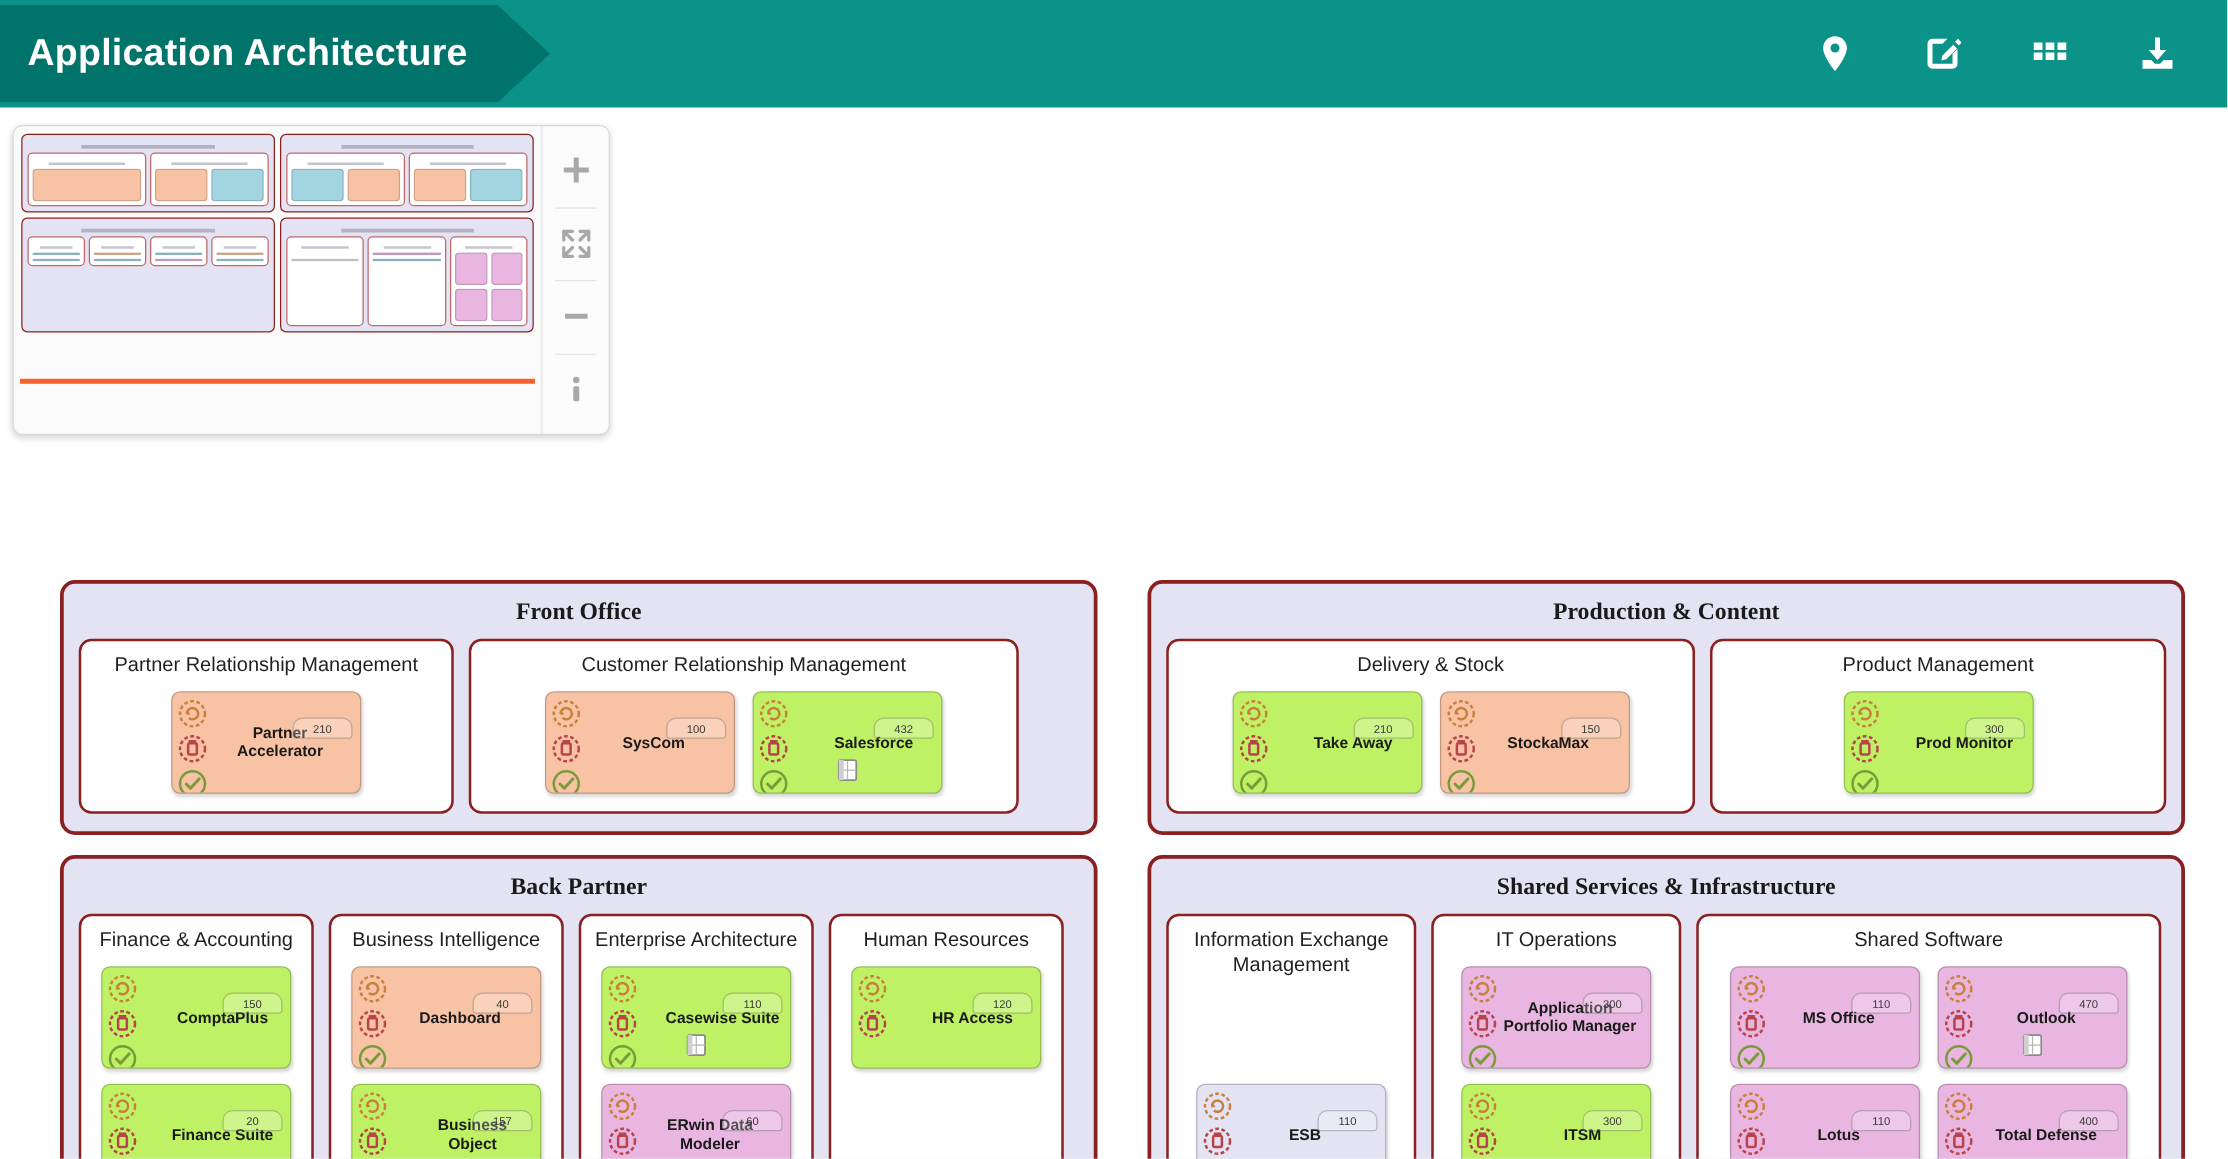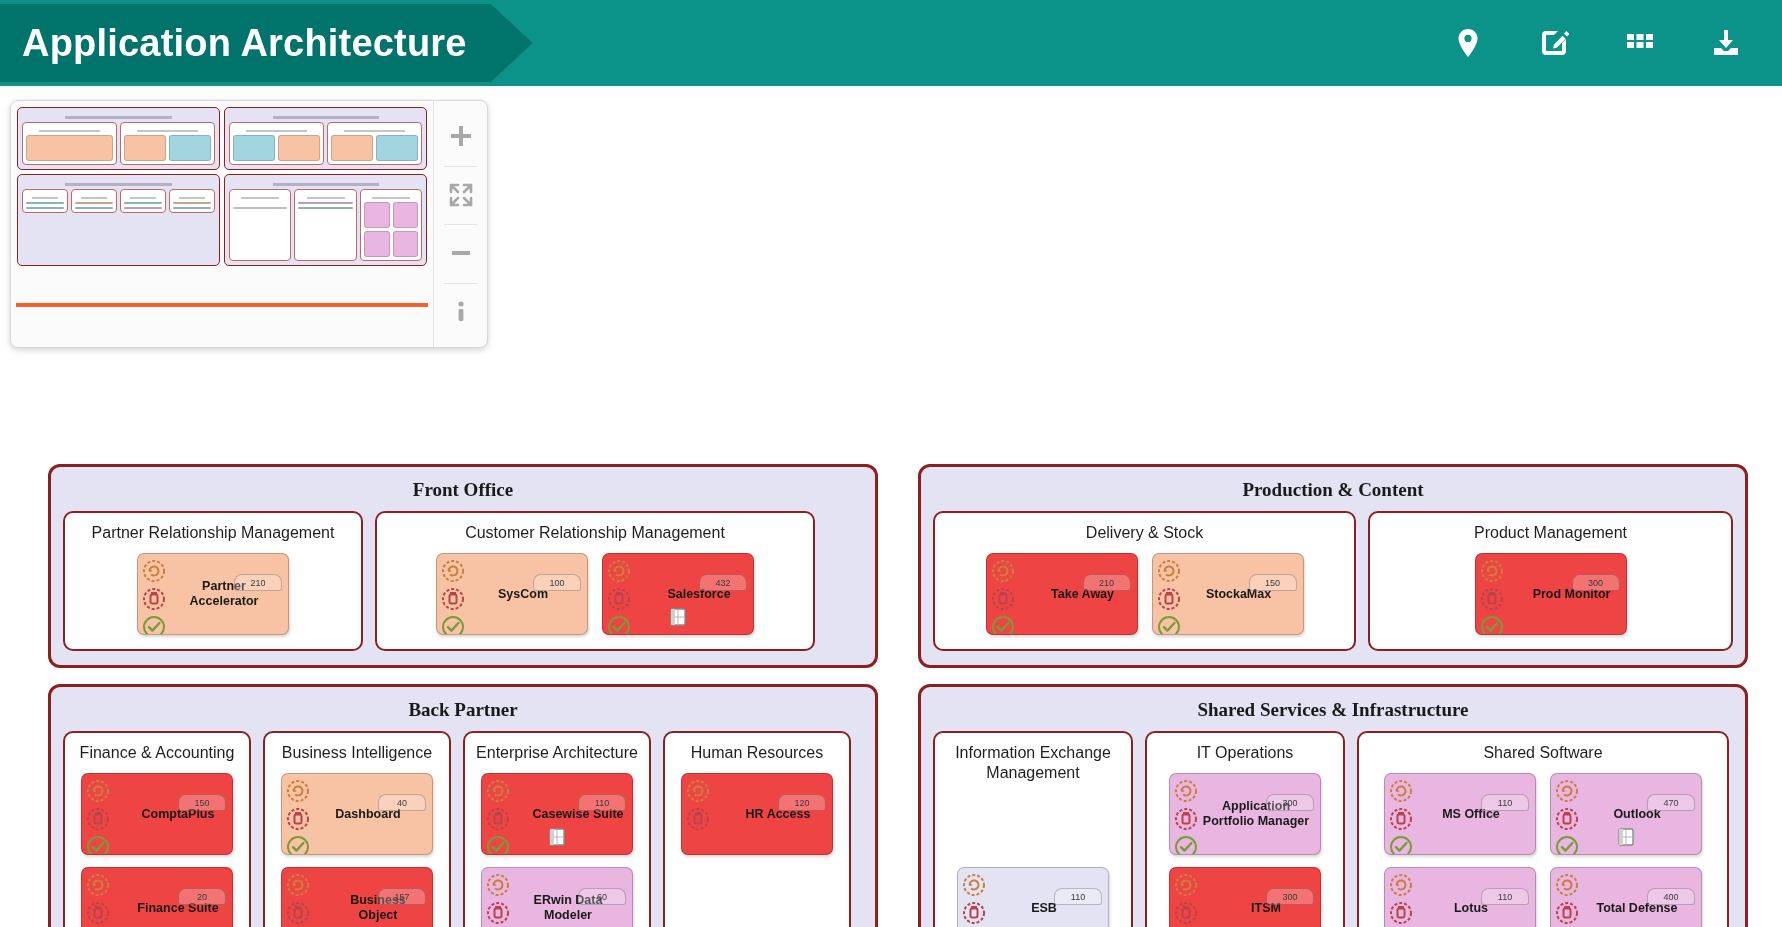--- a/index.html
+++ b/index.html
@@ -25,21 +25,21 @@
     background: #00736b;
     display: flex;
     align-items: center;
     padding: 0 26px 0 22px;
     margin-left: 0;
     clip-path: polygon(0 0, calc(100% - 42px) 0, 100% 50%, calc(100% - 42px) 100%, 0 100%);
     padding-right: 66px;
   }
   .title-chevron .title-text {
     color: #ffffff;
-    font-size: 38px;
+    font-size: 30px;
     font-weight: bold;
     letter-spacing: .2px;
     white-space: nowrap;
   }
   .header-actions {
     margin-left: auto;
     display: flex;
     align-items: center;
     gap: 46px;
     padding-right: 36px;
@@ -189,21 +189,21 @@
     position: relative;
     width: 152px;
     height: 82px;
     border-radius: 7px;
     border: 1px solid rgba(0,0,0,.22);
     box-shadow: 1px 2px 3px rgba(0,0,0,.16);
     display: flex;
     align-items: center;
     overflow: hidden;
   }
-  .app.blue  { background: #ef4444; padding-left: 20px; }
+  .app.blue  { background: #bef264; padding-left: 20px; }
   .app.peach { background: #f8c3a4; }
   .app.pink  { background: #e8b6e0; }
   .app.lav   { background: #e3e3f3; }
 
   .app-icons {
     position: absolute;
     left: 3px; top: 4px;
     display: flex; flex-direction: column;
     gap: 2px;
   }

